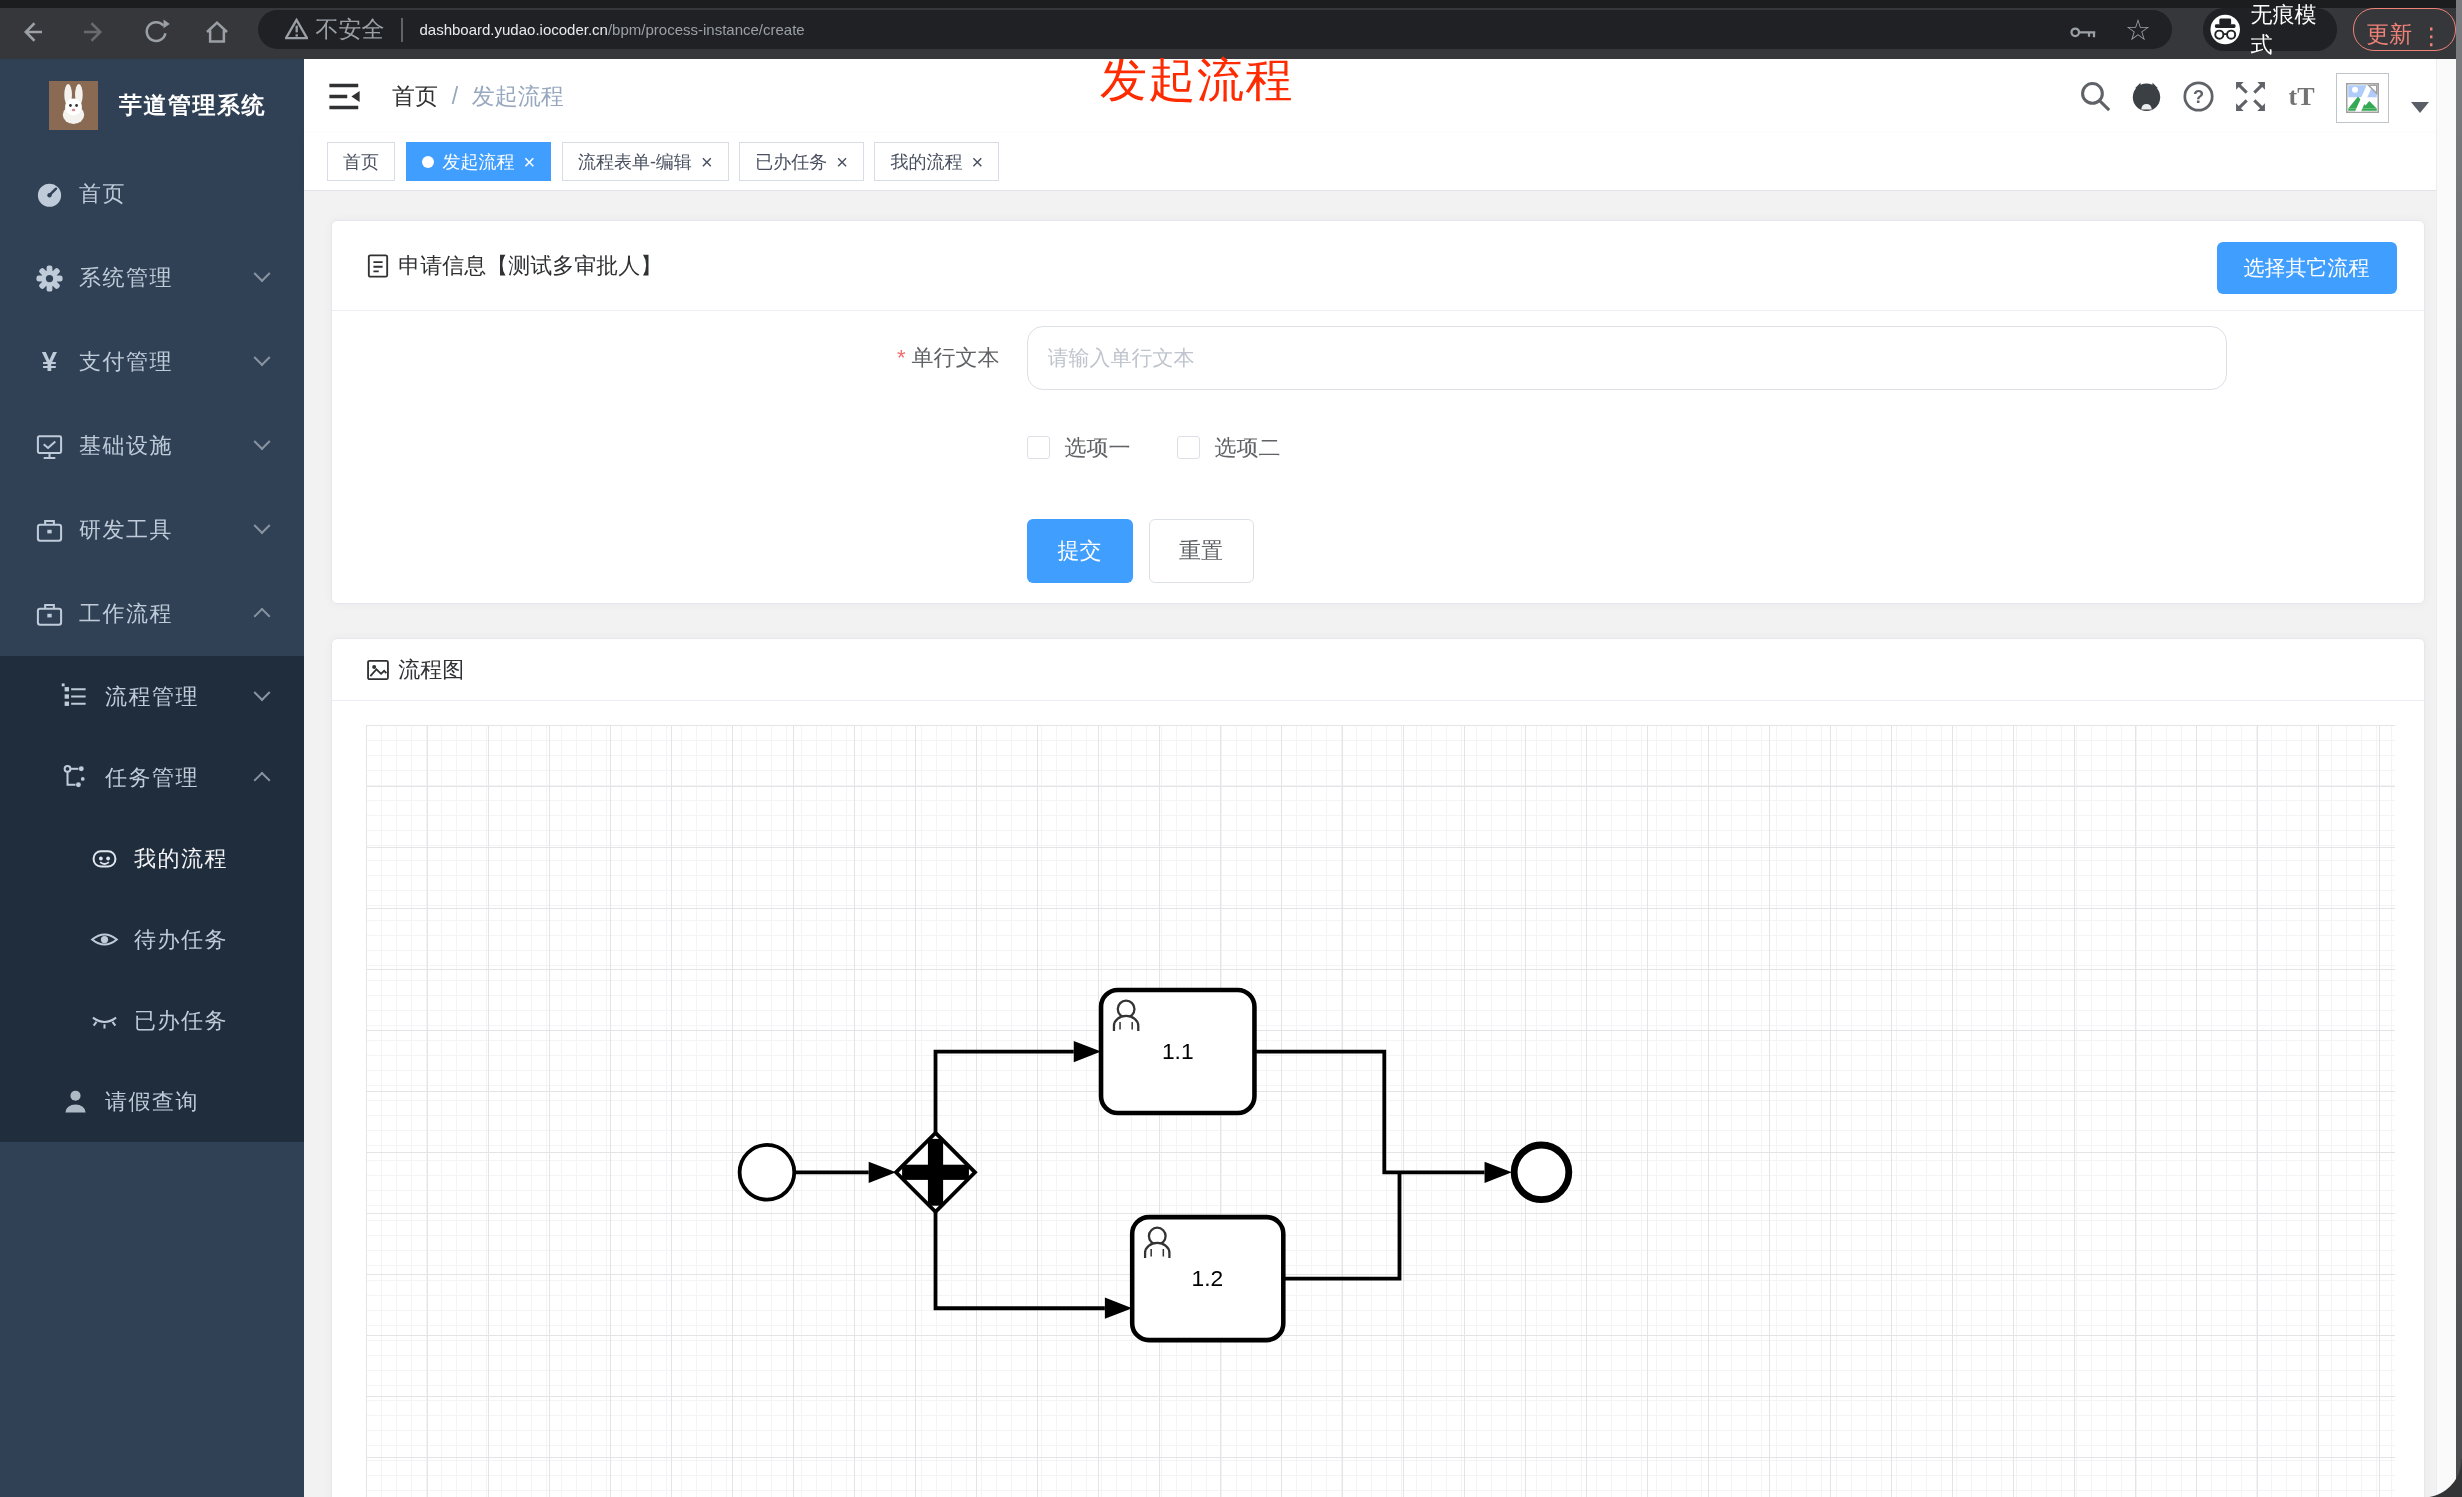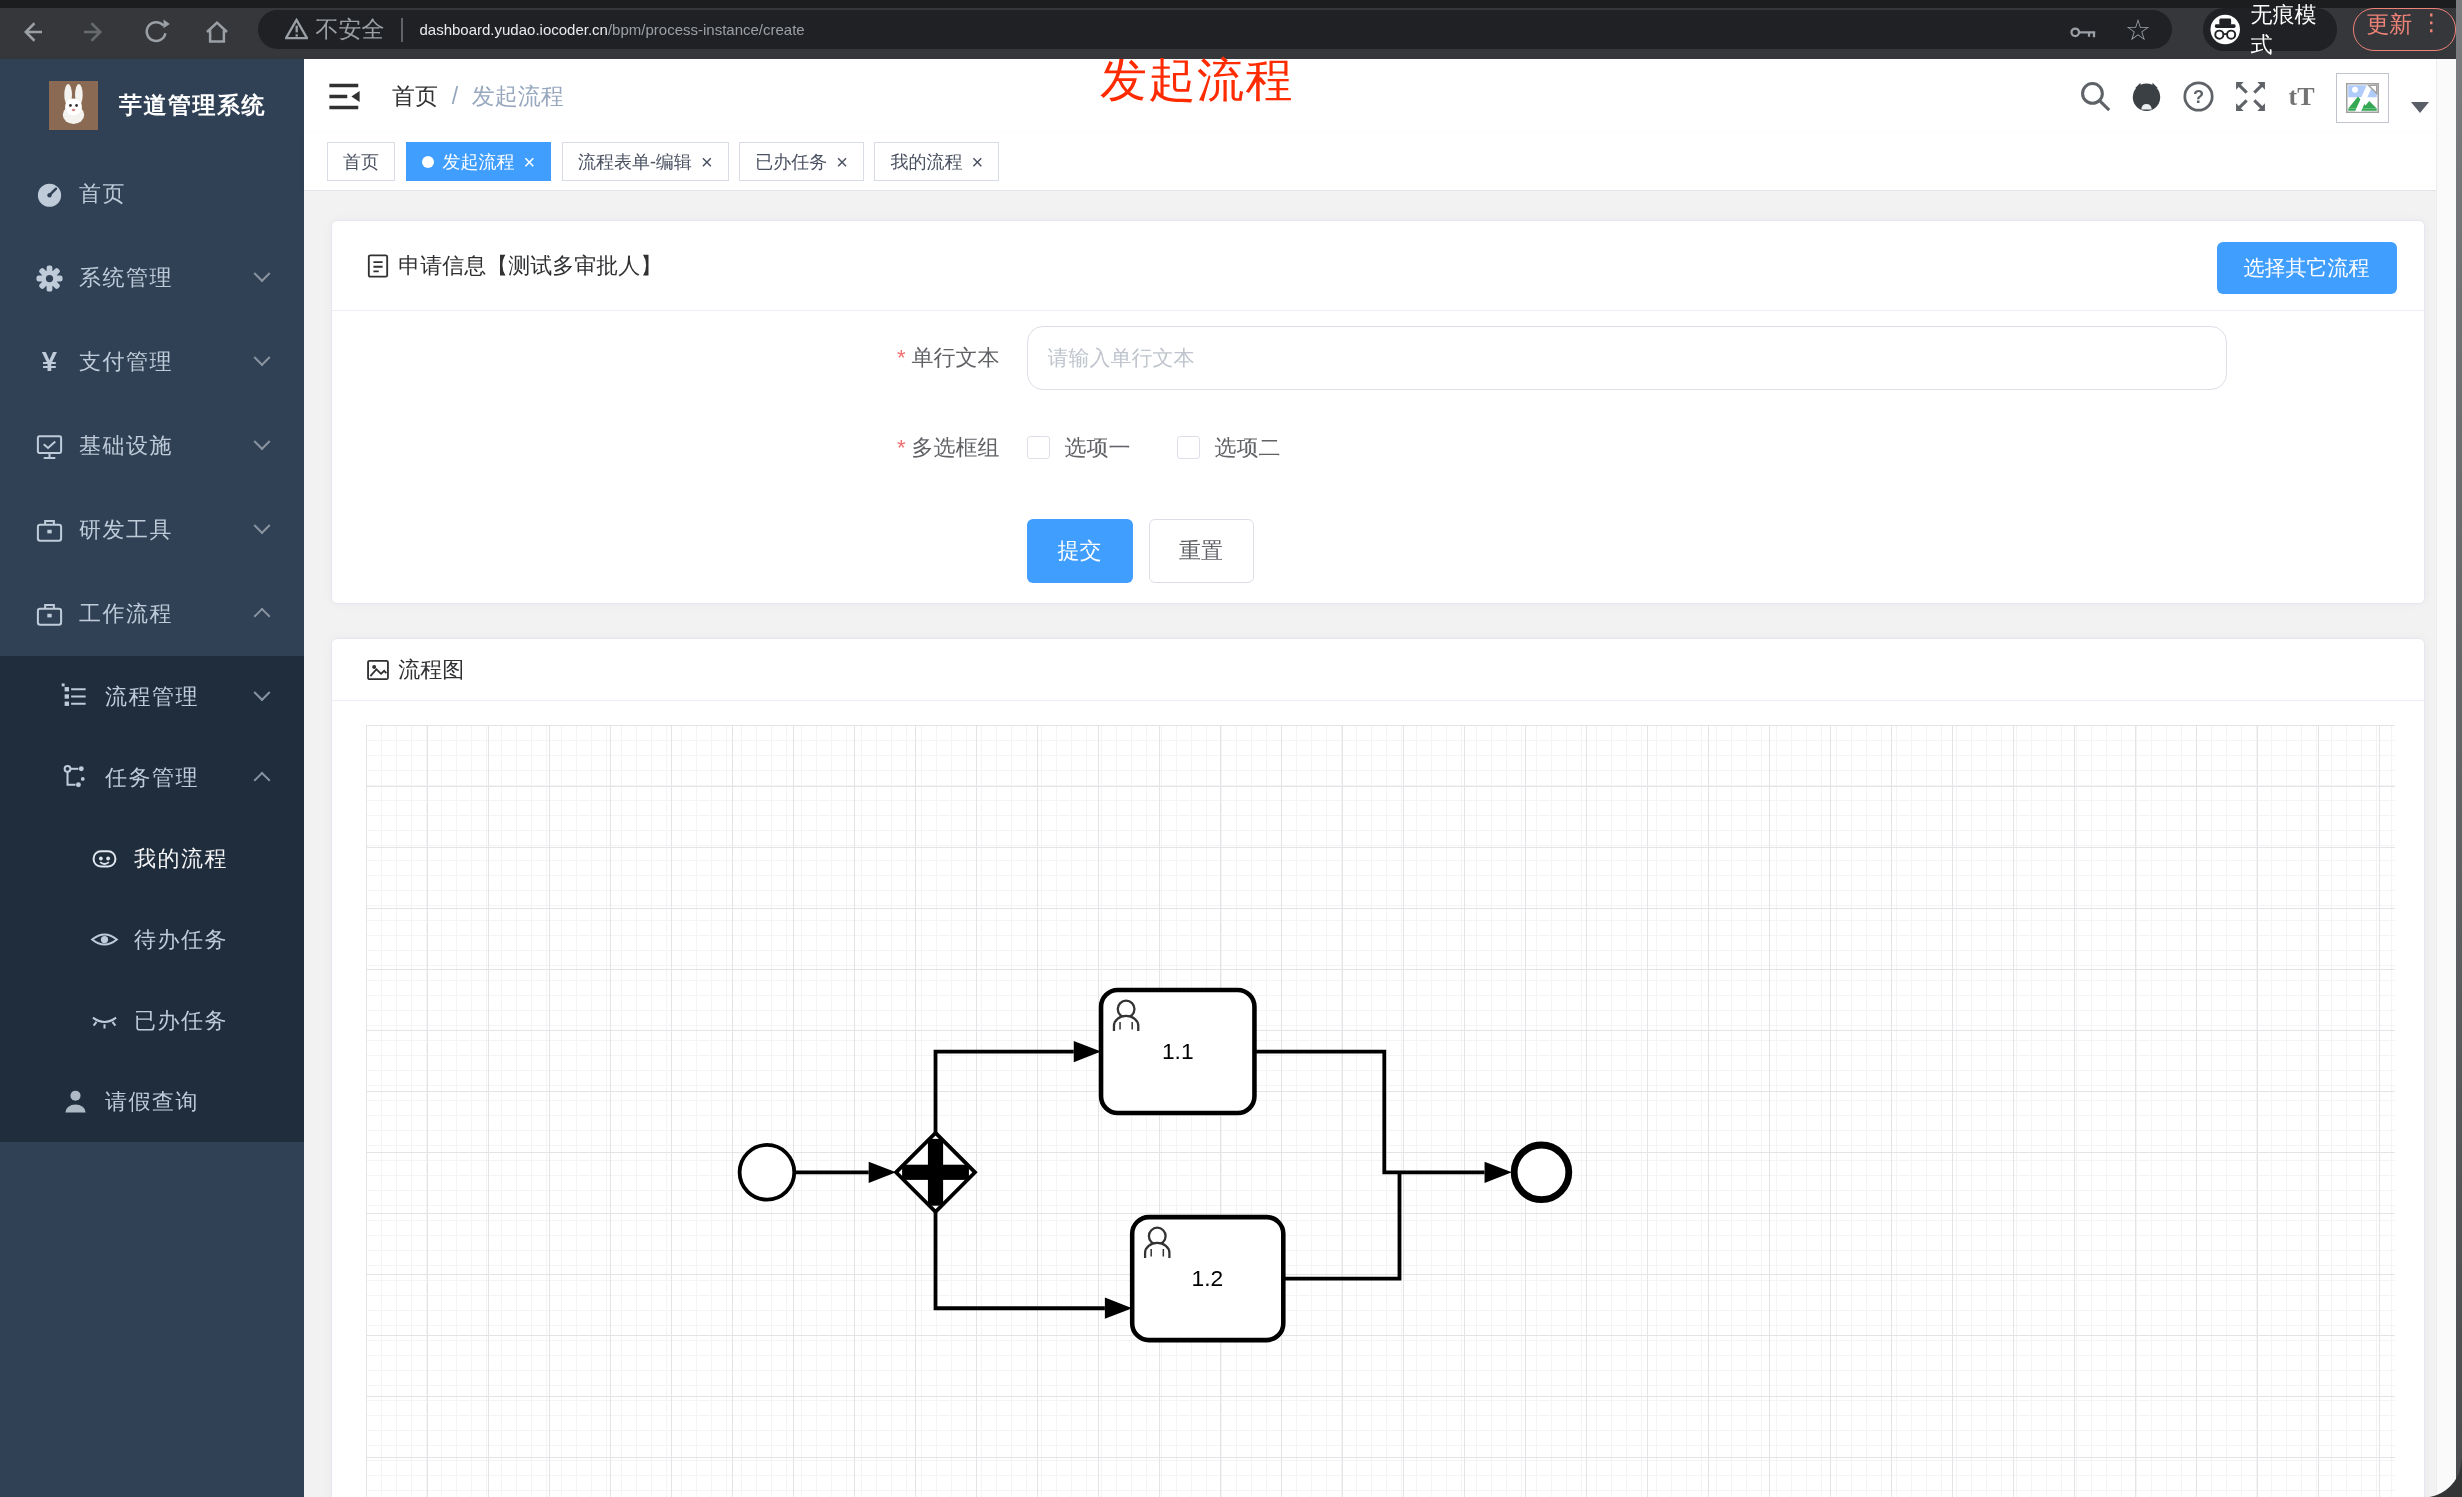--- a/index.html
+++ b/index.html
@@ -12,21 +12,21 @@
   .nav-ico { position:absolute; top:16.7px; width:30px; height:30px; }
   #url-pill { position:absolute; left:258px; top:10px; width:1914px; height:39px; border-radius:20px; background:#202124; display:flex; align-items:center; }
   #security-chip { display:flex; align-items:center; gap:7.6px; margin-left:27px; color:#9aa0a6; font-size:23px; }
   #url-divider { width:1.5px; height:24px; background:#5f6368; margin:0 16.7px; }
   #url-text { font-size:15px; color:#e8eaed; white-space:nowrap; }
   #url-text .path { color:#9aa0a6; }
   #key-ico { position:absolute; right:73px; top:6px; }
   #star-ico { position:absolute; right:21px; top:1.5px; font-size:29px; color:#9aa0a6; line-height:36px; }
   #incog-chip { position:absolute; left:2203px; top:8.4px; width:134px; height:43px; border-radius:21px; background:#202124; display:flex; align-items:center; gap:9px; padding-left:6px; }
   #incog-chip .txt { color:#fff; font-size:22px; }
-  #update-btn { position:absolute; left:2353px; top:8.4px; width:103px; height:43px; border-radius:21px; border:1.5px solid #ee8277; color:#ee8277; display:flex; align-items:flex-start; justify-content:center; gap:7.6px; font-size:23px; background:transparent; }
+  #update-btn { position:absolute; left:2353px; top:8.4px; width:103px; height:43px; border-radius:21px; border:1.5px solid #ee8277; color:#ee8277; display:flex; align-items:flex-end; justify-content:center; gap:7.6px; font-size:23px; background:transparent; }
   #update-btn .dots { font-size:23px; letter-spacing:0; }
 
   
   #scroll-track { position:absolute; right:6px; top:59px; bottom:0; width:20px; background:#fafafa; border-left:0.8px solid #ededed; }
   #edge-strip { position:absolute; right:0; top:0; bottom:0; width:6px; background:linear-gradient(#7a7c7f,#4a4b4e); }
   #corner { position:absolute; right:0; bottom:0; width:39px; height:39px; background:radial-gradient(circle 39px at 0 0, rgba(0,0,0,0) 0 38px, #333436 39px); }
 
   
   #sidebar { position:absolute; left:0; top:59px; width:304px; bottom:0; background:#304156; }
   #logo-row { height:93px; display:flex; align-items:center; padding-left:49px; gap:21px; }
@@ -377,21 +377,20 @@
             <rect x="5" y="3" width="24" height="28" rx="2" fill="none" stroke="#303133" stroke-width="2.4"></rect>
             <path d="M11 12 H23 M11 18 H23 M11 24 H18" stroke="#303133" stroke-width="2.4"></path>
           </svg>
         <span>申请信息【测试多审批人】</span>
       </div>
       <button id="choose-btn">选择其它流程</button>
 
       <div class="f-label" id="row1-label"><span class="req">*</span><span>单行文本</span></div>
       <input id="single-input" type="text" placeholder="请输入单行文本" style="">
 
-      <div class="f-label" id="row2-label"><span class="req">*</span><span>多选框组</span></div>
       <div class="cb-group">
         <label class="cb">
             <span class="box"></span>
             <span>选项一</span>
           </label>
         <label class="cb">
             <span class="box"></span>
             <span>选项二</span>
           </label>
       </div>

